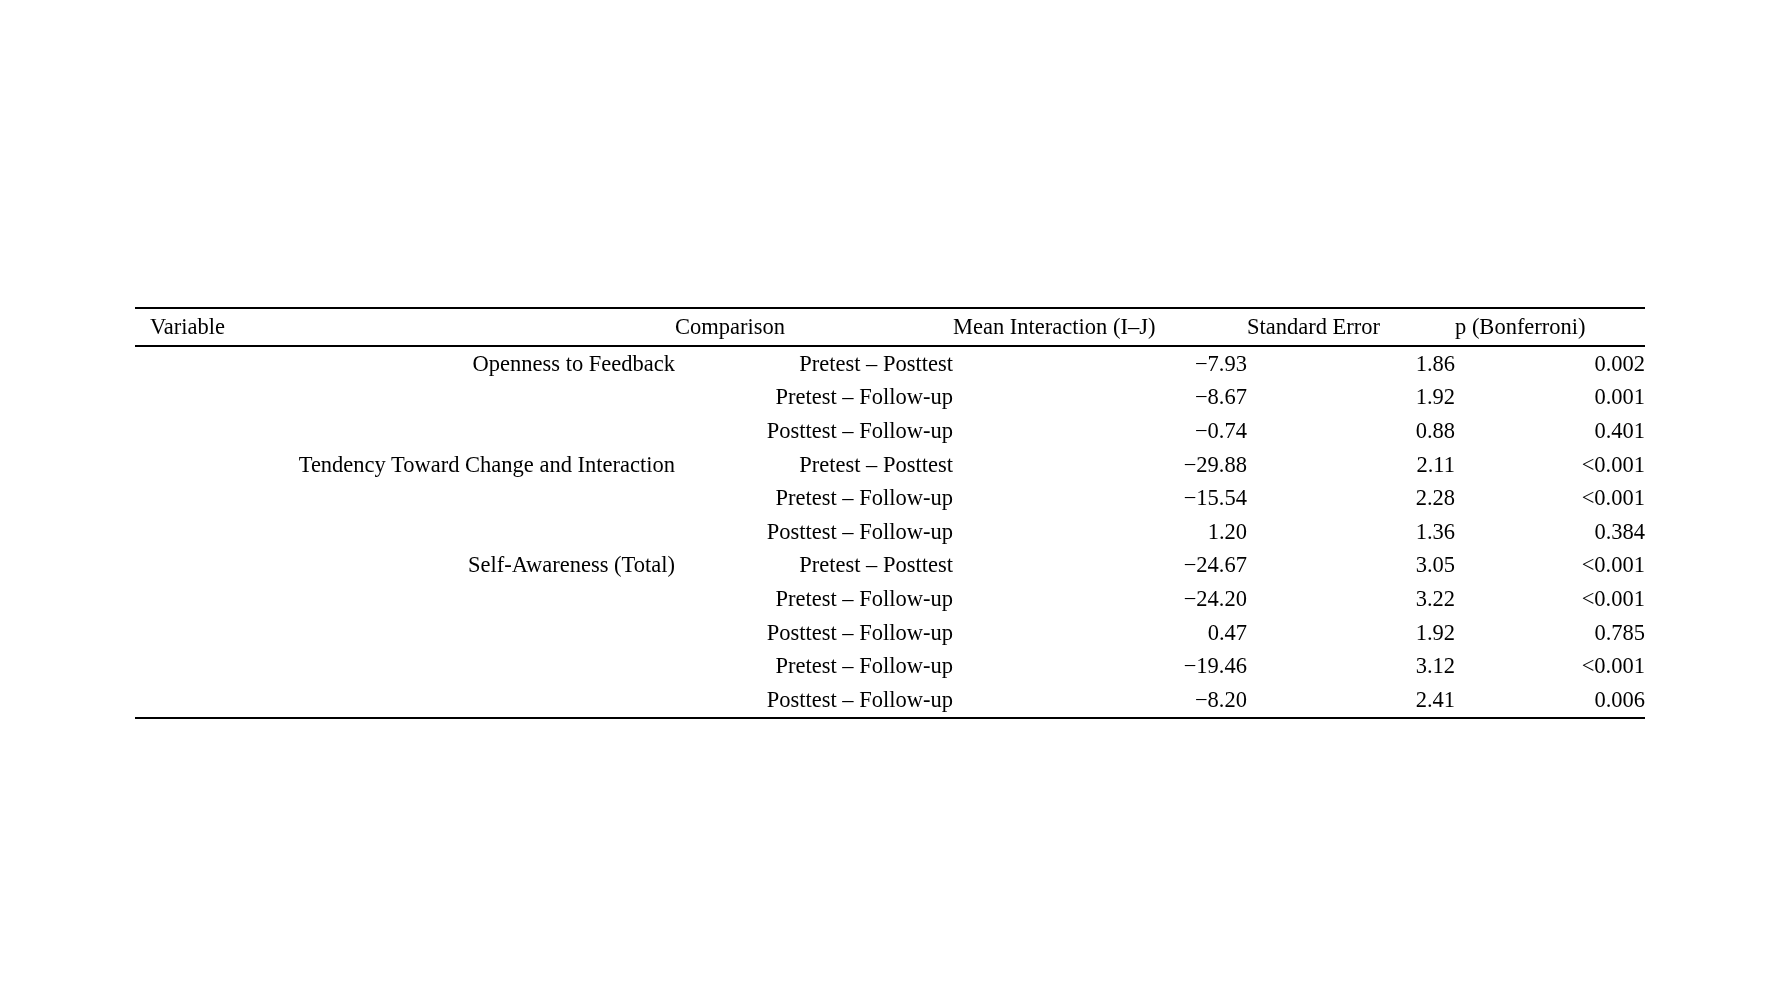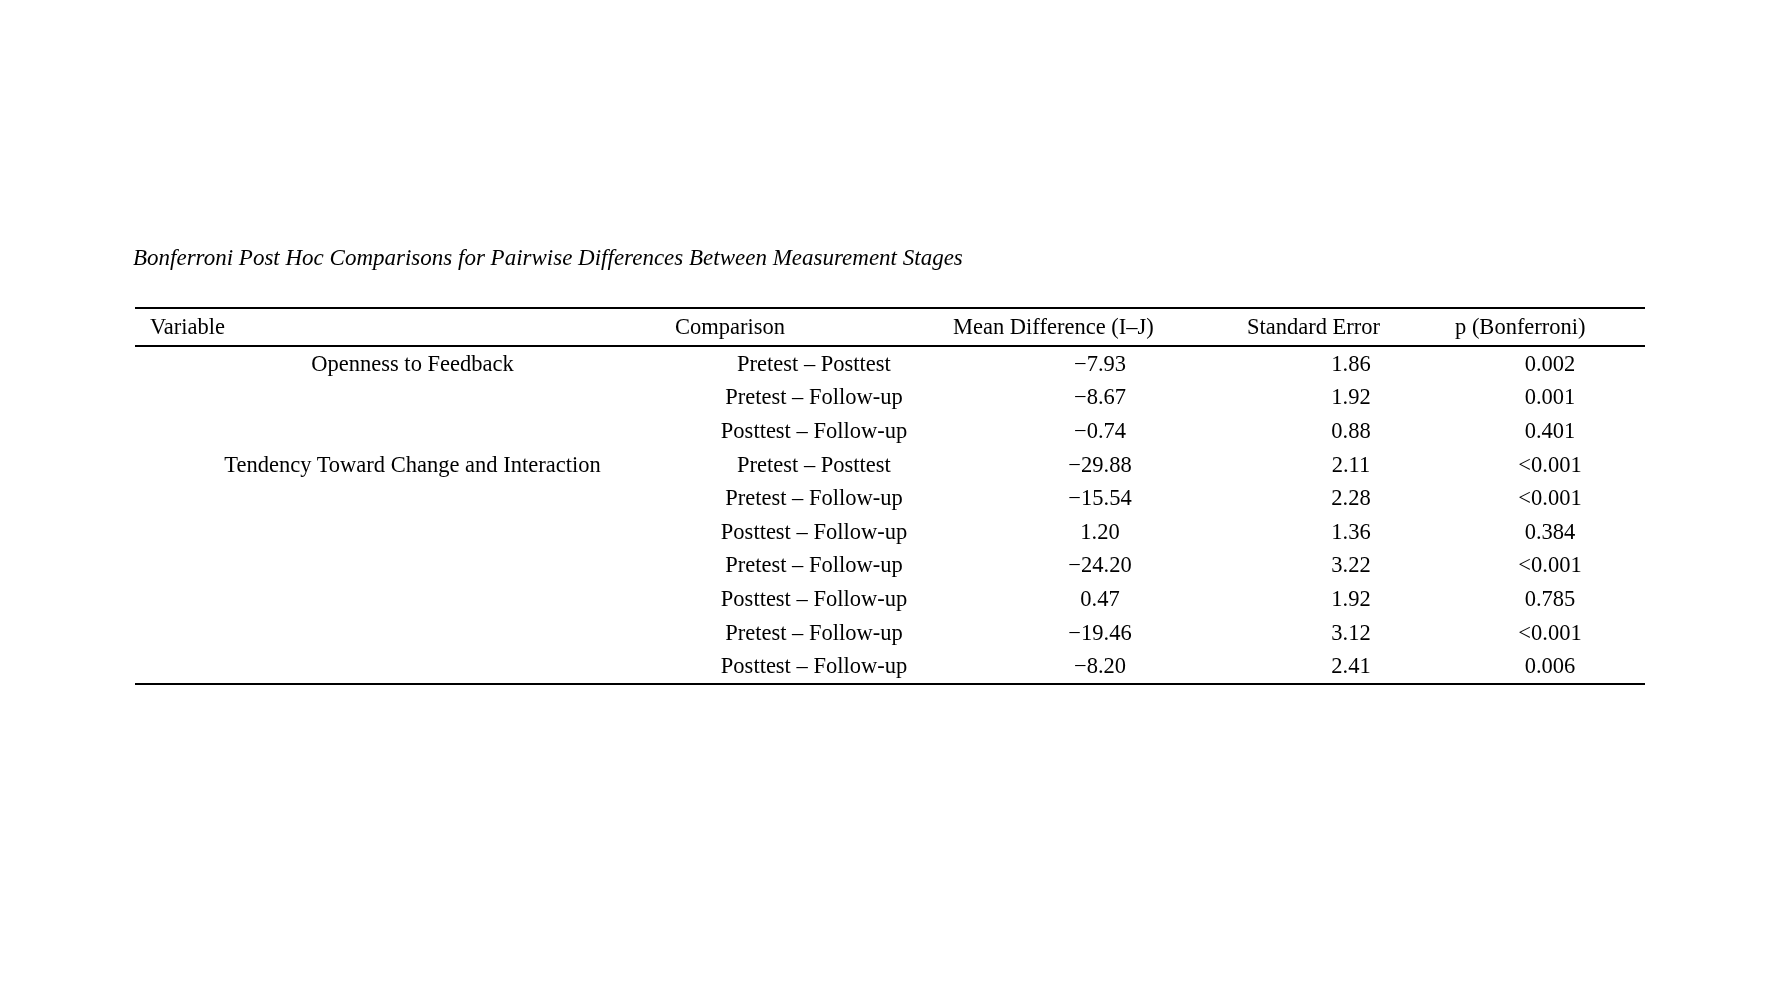--- a/index.html
+++ b/index.html
@@ -45,52 +45,51 @@
     text-align: left;
     vertical-align: middle;
     height: 36px;
     padding: 0;
     border-bottom: 2px solid #000000;
     white-space: nowrap;
     overflow: visible;
     margin-top: 24px;
   }
   table.apa-table td {
-    text-align: center;
+    text-align: right;
     vertical-align: middle;
     height: 33.6px;
     padding: 0;
     white-space: nowrap;
     overflow: visible;
   }
   table.apa-table th:first-child,
   table.apa-table td:first-child {
     padding-left: 15px;
   }
 </style>
 </head>
 <body>
 
 <div class="page">
 
-  <div class="table-title">Bonferroni Post Hoc Comparisons for Pairwise Differences Between Measurement Stages</div>
 
   <table class="apa-table">
     <colgroup>
       <col class="c1">
         <col class="c2">
         <col class="c3">
         <col class="c4">
         <col class="c5">
     </colgroup>
     <thead>
       <tr>
         <th>Variable</th>
         <th>Comparison</th>
-        <th>Mean Difference (I–J)</th>
+        <th>Mean Interaction (I–J)</th>
         <th>Standard Error</th>
         <th>p (Bonferroni)</th>
       </tr>
     </thead>
     <tbody>
       <tr>
         <td>Openness to Feedback</td>
         <td>Pretest – Posttest</td>
         <td>−7.93</td>
         <td>1.86</td>
@@ -125,20 +124,27 @@
         <td>&lt;0.001</td>
       </tr>
       <tr>
         <td></td>
         <td>Posttest – Follow-up</td>
         <td>1.20</td>
         <td>1.36</td>
         <td>0.384</td>
       </tr>
       <tr>
+        <td>Self-Awareness (Total)</td>
+        <td>Pretest – Posttest</td>
+        <td>−24.67</td>
+        <td>3.05</td>
+        <td>&lt;0.001</td>
+      </tr>
+      <tr>
         <td></td>
         <td>Pretest – Follow-up</td>
         <td>−24.20</td>
         <td>3.22</td>
         <td>&lt;0.001</td>
       </tr>
       <tr>
         <td></td>
         <td>Posttest – Follow-up</td>
         <td>0.47</td>

